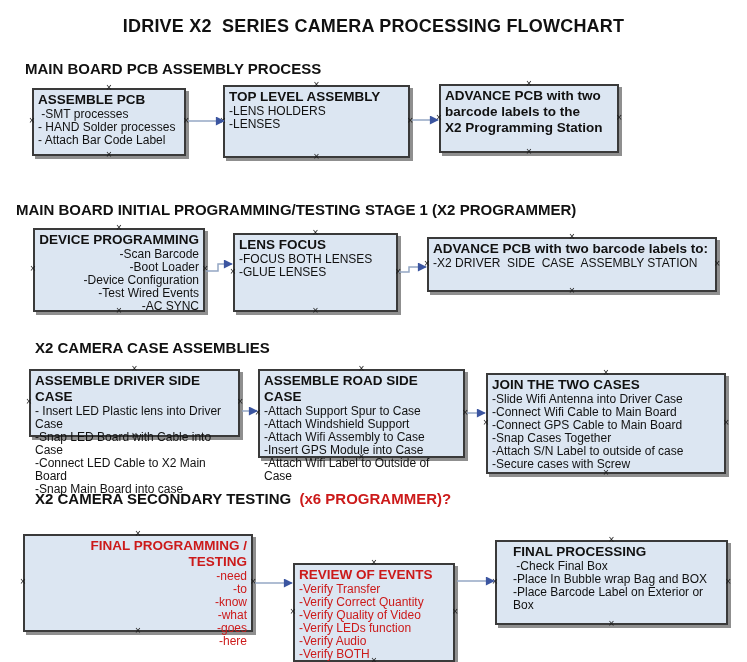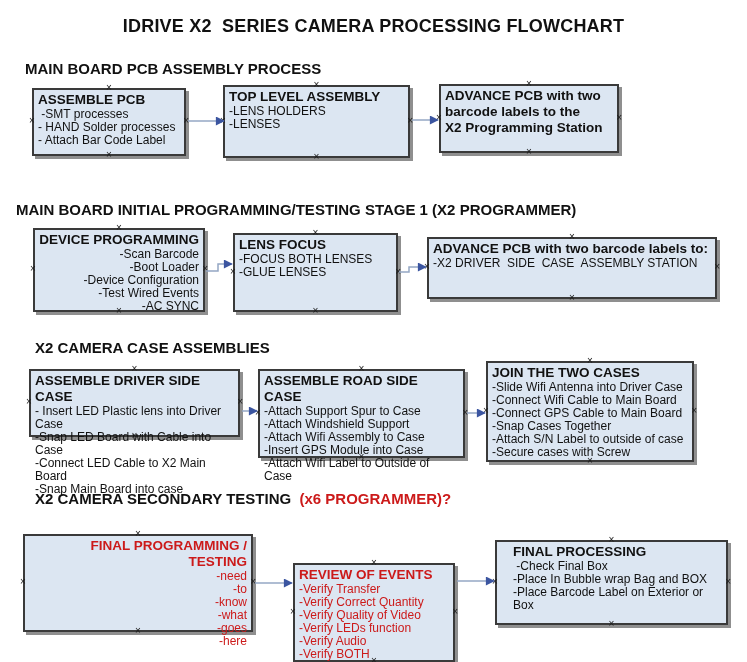--- a/index.html
+++ b/index.html
@@ -105,21 +105,21 @@
   <div class="flowbox" style="left:233px;top:233px;width:165px;height:79px;">
     <i class="anchor a-t"></i>
       <i class="anchor a-b"></i>
       <i class="anchor a-l"></i>
       <i class="anchor a-r"></i>
     <div class="box-title">LENS FOCUS</div>
     <div class="box-item">-FOCUS BOTH LENSES</div>
     <div class="box-item">-GLUE LENSES</div>
   </div>
 
-  <div class="flowbox" style="left:427px;top:237px;width:290px;height:62px;">
+  <div class="flowbox" style="left:427px;top:237px;width:290px;height:55px;">
     <i class="anchor a-t"></i>
       <i class="anchor a-b"></i>
       <i class="anchor a-l"></i>
       <i class="anchor a-r"></i>
     <div class="box-title">ADVANCE PCB with two barcode labels to:</div>
     <div class="box-item">-X2 DRIVER  SIDE  CASE  ASSEMBLY STATION</div>
   </div>
 
   <div class="flowbox" style="left:29px;top:369px;width:211px;height:68px;">
     <i class="anchor a-t"></i>
@@ -139,21 +139,21 @@
       <i class="anchor a-l"></i>
       <i class="anchor a-r"></i>
     <div class="box-title">ASSEMBLE ROAD SIDE CASE</div>
     <div class="box-item">-Attach Support Spur to Case</div>
     <div class="box-item">-Attach Windshield Support</div>
     <div class="box-item">-Attach Wifi Assembly to Case</div>
     <div class="box-item">-Insert GPS Module into Case</div>
     <div class="box-item">-Attach Wifi Label to Outside of Case</div>
   </div>
 
-  <div class="flowbox" style="left:486px;top:361px;width:208px;height:101px;">
+  <div class="flowbox" style="left:486px;top:373px;width:240px;height:101px;">
     <i class="anchor a-t"></i>
       <i class="anchor a-b"></i>
       <i class="anchor a-l"></i>
       <i class="anchor a-r"></i>
     <div class="box-title">JOIN THE TWO CASES</div>
     <div class="box-item">-Slide Wifi Antenna into Driver Case</div>
     <div class="box-item">-Connect Wifi Cable to Main Board</div>
     <div class="box-item">-Connect GPS Cable to Main Board</div>
     <div class="box-item">-Snap Cases Together</div>
     <div class="box-item">-Attach S/N Label to outside of case</div>

